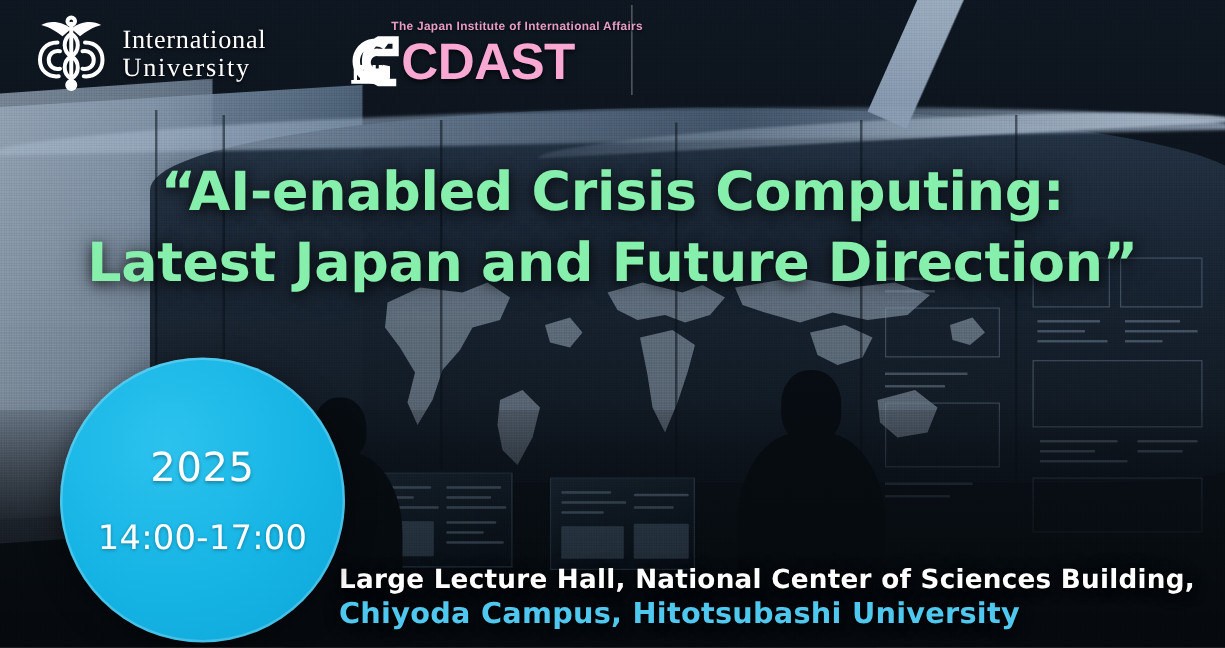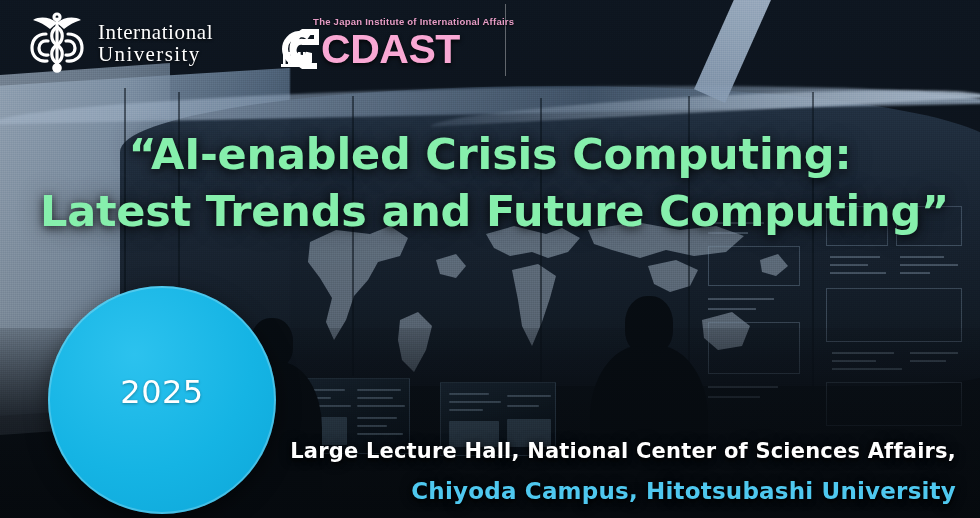--- a/index.html
+++ b/index.html
@@ -207,23 +207,22 @@
     position:absolute; right:24px; bottom:14px; z-index:6;
     text-align:left;
     font-family:"DejaVu Sans", sans-serif;
     font-weight:700;
   }
   .venue-l1{
     color:#ffffff; font-size:21px; letter-spacing:.2px;
     text-shadow:0 2px 5px rgba(0,0,0,.9), 0 0 12px rgba(0,0,0,.6);
   }
   .venue-l2{
-    color:#4fc8ef; font-size:23px; letter-spacing:.2px; margin-top:15px;
+    color:#4fc8ef; font-size:23px; letter-spacing:.2px; margin-top:3px;
     text-shadow:0 2px 5px rgba(0,0,0,.9), 0 0 12px rgba(0,0,0,.6);
-    text-align:right;
   }
 </style>
 </head>
 <body>
 
 <div class="poster">
 
   <div class="bg">
     <div class="bg-base"></div>
 
@@ -383,25 +382,26 @@
             </g>
           </svg>
         </span>
         <span class="cdast-word">CDAST</span>
       </div>
     </div>
   </div>
 
   <div class="title">
     <span class="line">“AI-enabled Crisis Computing:</span>
-    <span class="line">Latest Trends and Future Computing”</span>
+    <span class="line">Latest Japan and Future Direction”</span>
   </div>
 
   <div class="datecircle">
     <div class="dc-year">2025</div>
+    <div class="dc-time">14:00-17:00</div>
   </div>
 
   <div class="venue">
-    <div class="venue-l1">Large Lecture Hall, National Center of Sciences Affairs,</div>
+    <div class="venue-l1">Large Lecture Hall, National Center of Sciences Building,</div>
     <div class="venue-l2">Chiyoda Campus, Hitotsubashi University</div>
   </div>
 
 </div>
 
 </body></html>

